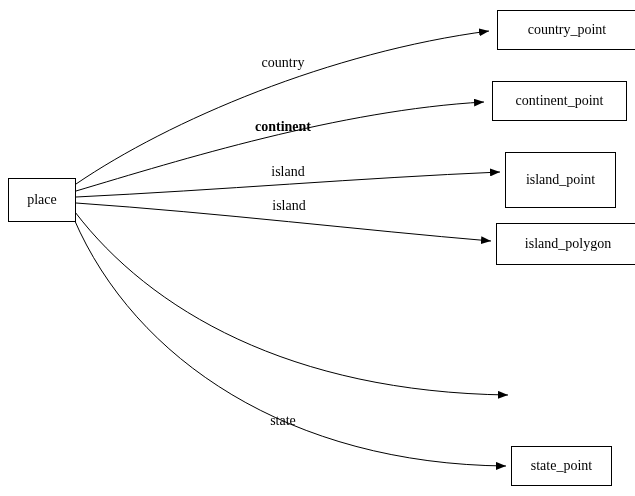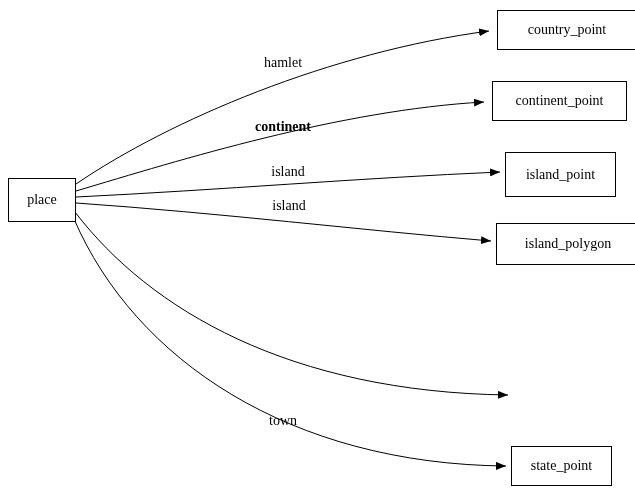--- a/index.html
+++ b/index.html
@@ -61,37 +61,37 @@
   </div>
 
   <div class="node" style="left:497px; top:10px; width:140px; height:40px;">
     <span>country_point</span>
   </div>
 
   <div class="node" style="left:492px; top:81px; width:135px; height:40px;">
     <span>continent_point</span>
   </div>
 
-  <div class="node" style="left:505px; top:152px; width:111px; height:45px;">
+  <div class="node" style="left:505px; top:152px; width:111px; height:56px;">
     <span>island_point</span>
   </div>
 
   <div class="node" style="left:496px; top:223px; width:144px; height:42px;">
     <span>island_polygon</span>
   </div>
 
 
   <div class="node" style="left:511px; top:446px; width:101px; height:40px;">
     <span>state_point</span>
   </div>
 
-  <div class="edge-label" style="left:283px; top:63px;">hamlet</div>
+  <div class="edge-label" style="left:283px; top:63px;">country</div>
 
   <div class="edge-label" style="left:283px; top:127px;font-weight:bold;">continent</div>
 
   <div class="edge-label" style="left:288px; top:172px;">island</div>
 
   <div class="edge-label" style="left:289px; top:206px;">island</div>
 
 
-  <div class="edge-label" style="left:283px; top:421px;">town</div>
+  <div class="edge-label" style="left:283px; top:421px;">state</div>
 
 </div>
 
 </body></html>

